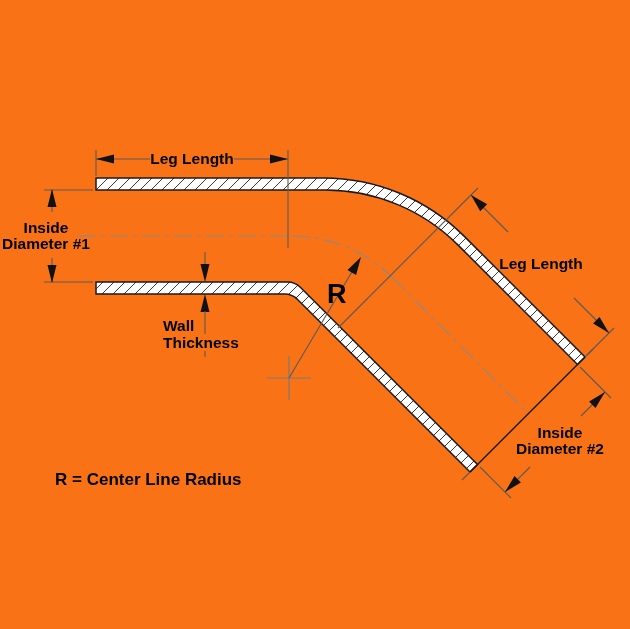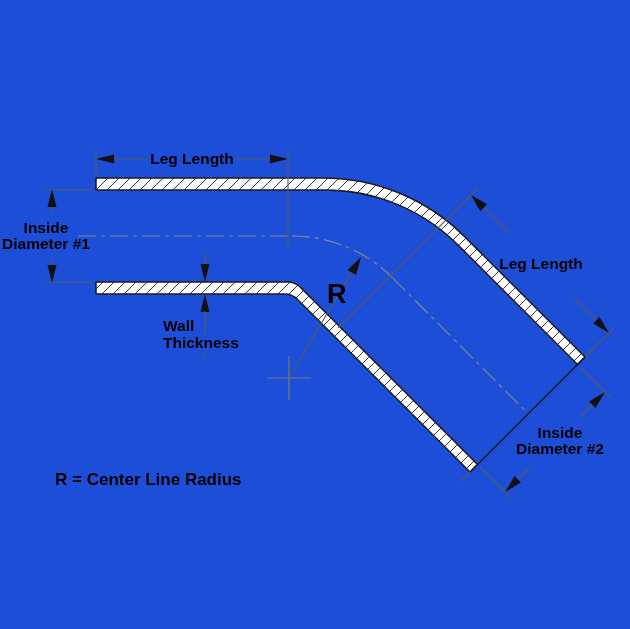--- a/index.html
+++ b/index.html
@@ -4,21 +4,21 @@
 <style>
   html, body {
     margin: 0;
     padding: 0;
     background: #ffffff;
   }
   .canvas {
     position: relative;
     width: 630px;
     height: 629px;
-    background: #1d4ed8;
+    background: #f97316;
     font-family: "Liberation Sans", sans-serif;
     overflow: hidden;
   }
   svg { display: block; }
   .dim-line   { stroke: #5a5a5a; stroke-width: 1.1; fill: none; }
   .ext-line   { stroke: #5a5a5a; stroke-width: 1.1; fill: none; }
   .center-line{ stroke: #8a8a8a; stroke-width: 1.1; fill: none;
                 stroke-dasharray: 18 5 4 5; }
   .tube-wall  { stroke: #1a1a1a; stroke-width: 1.5; }
   .face-line  { stroke: #1a1a1a; stroke-width: 1.5; }

